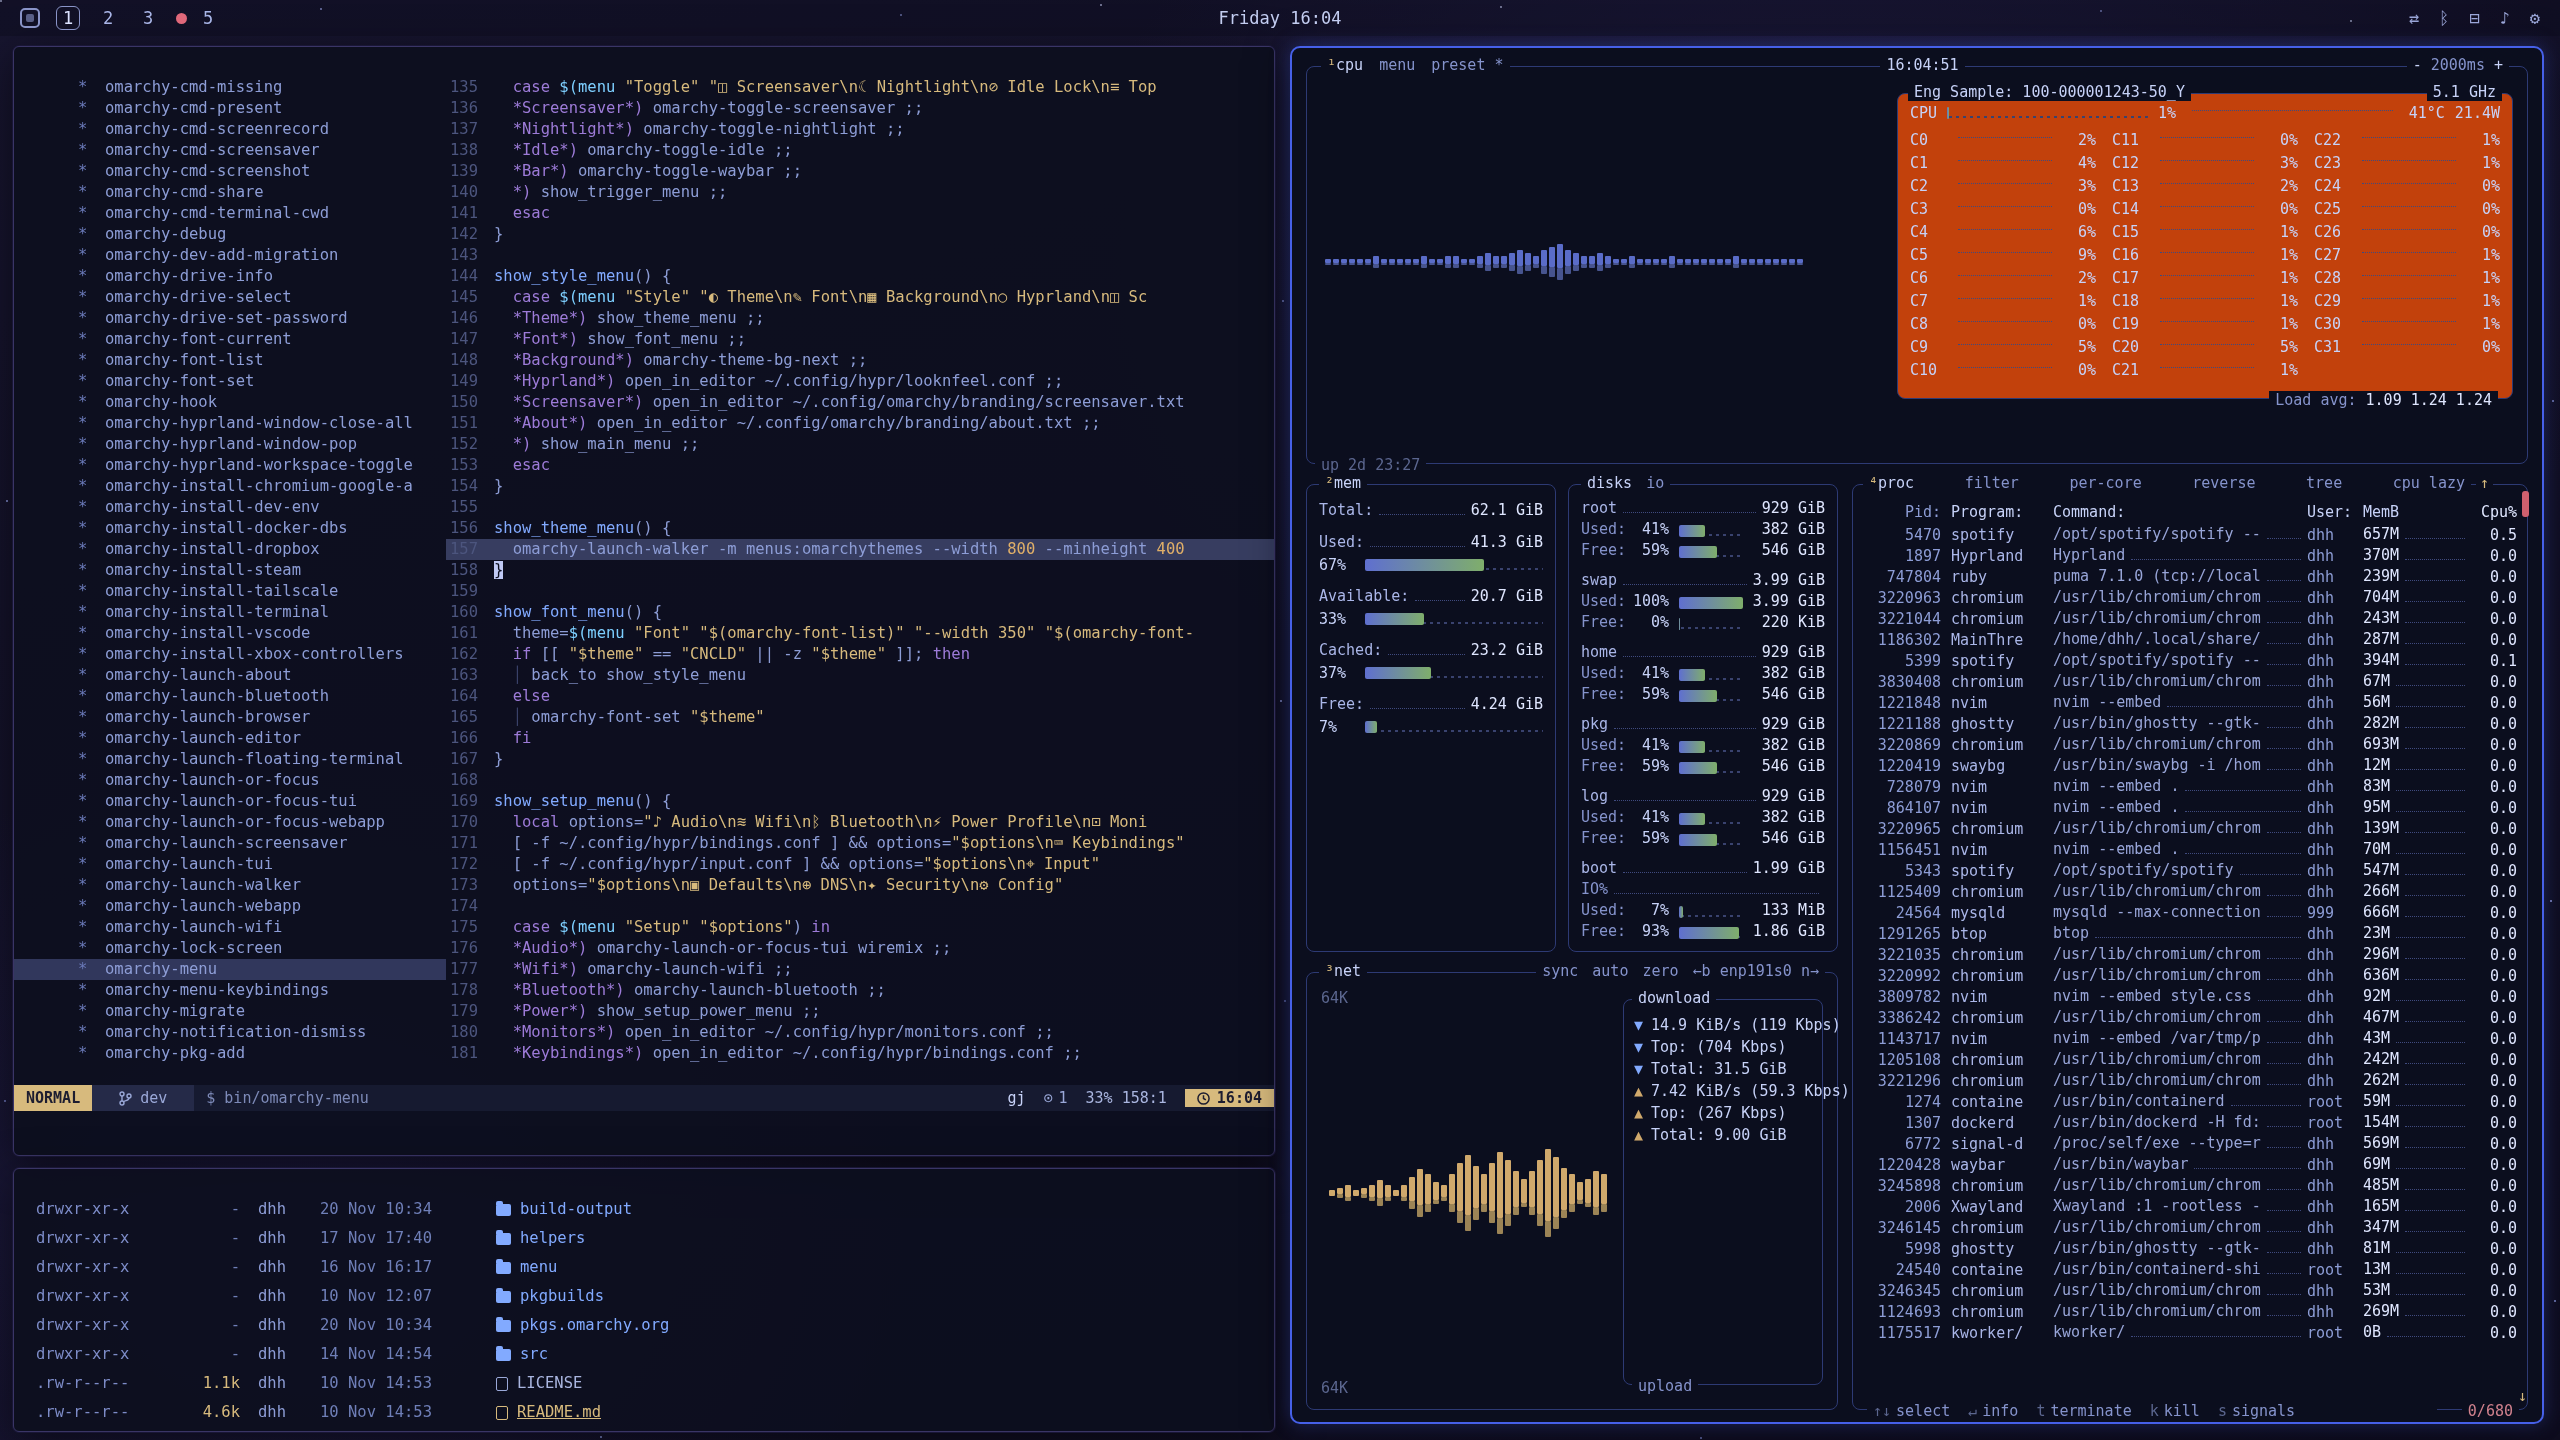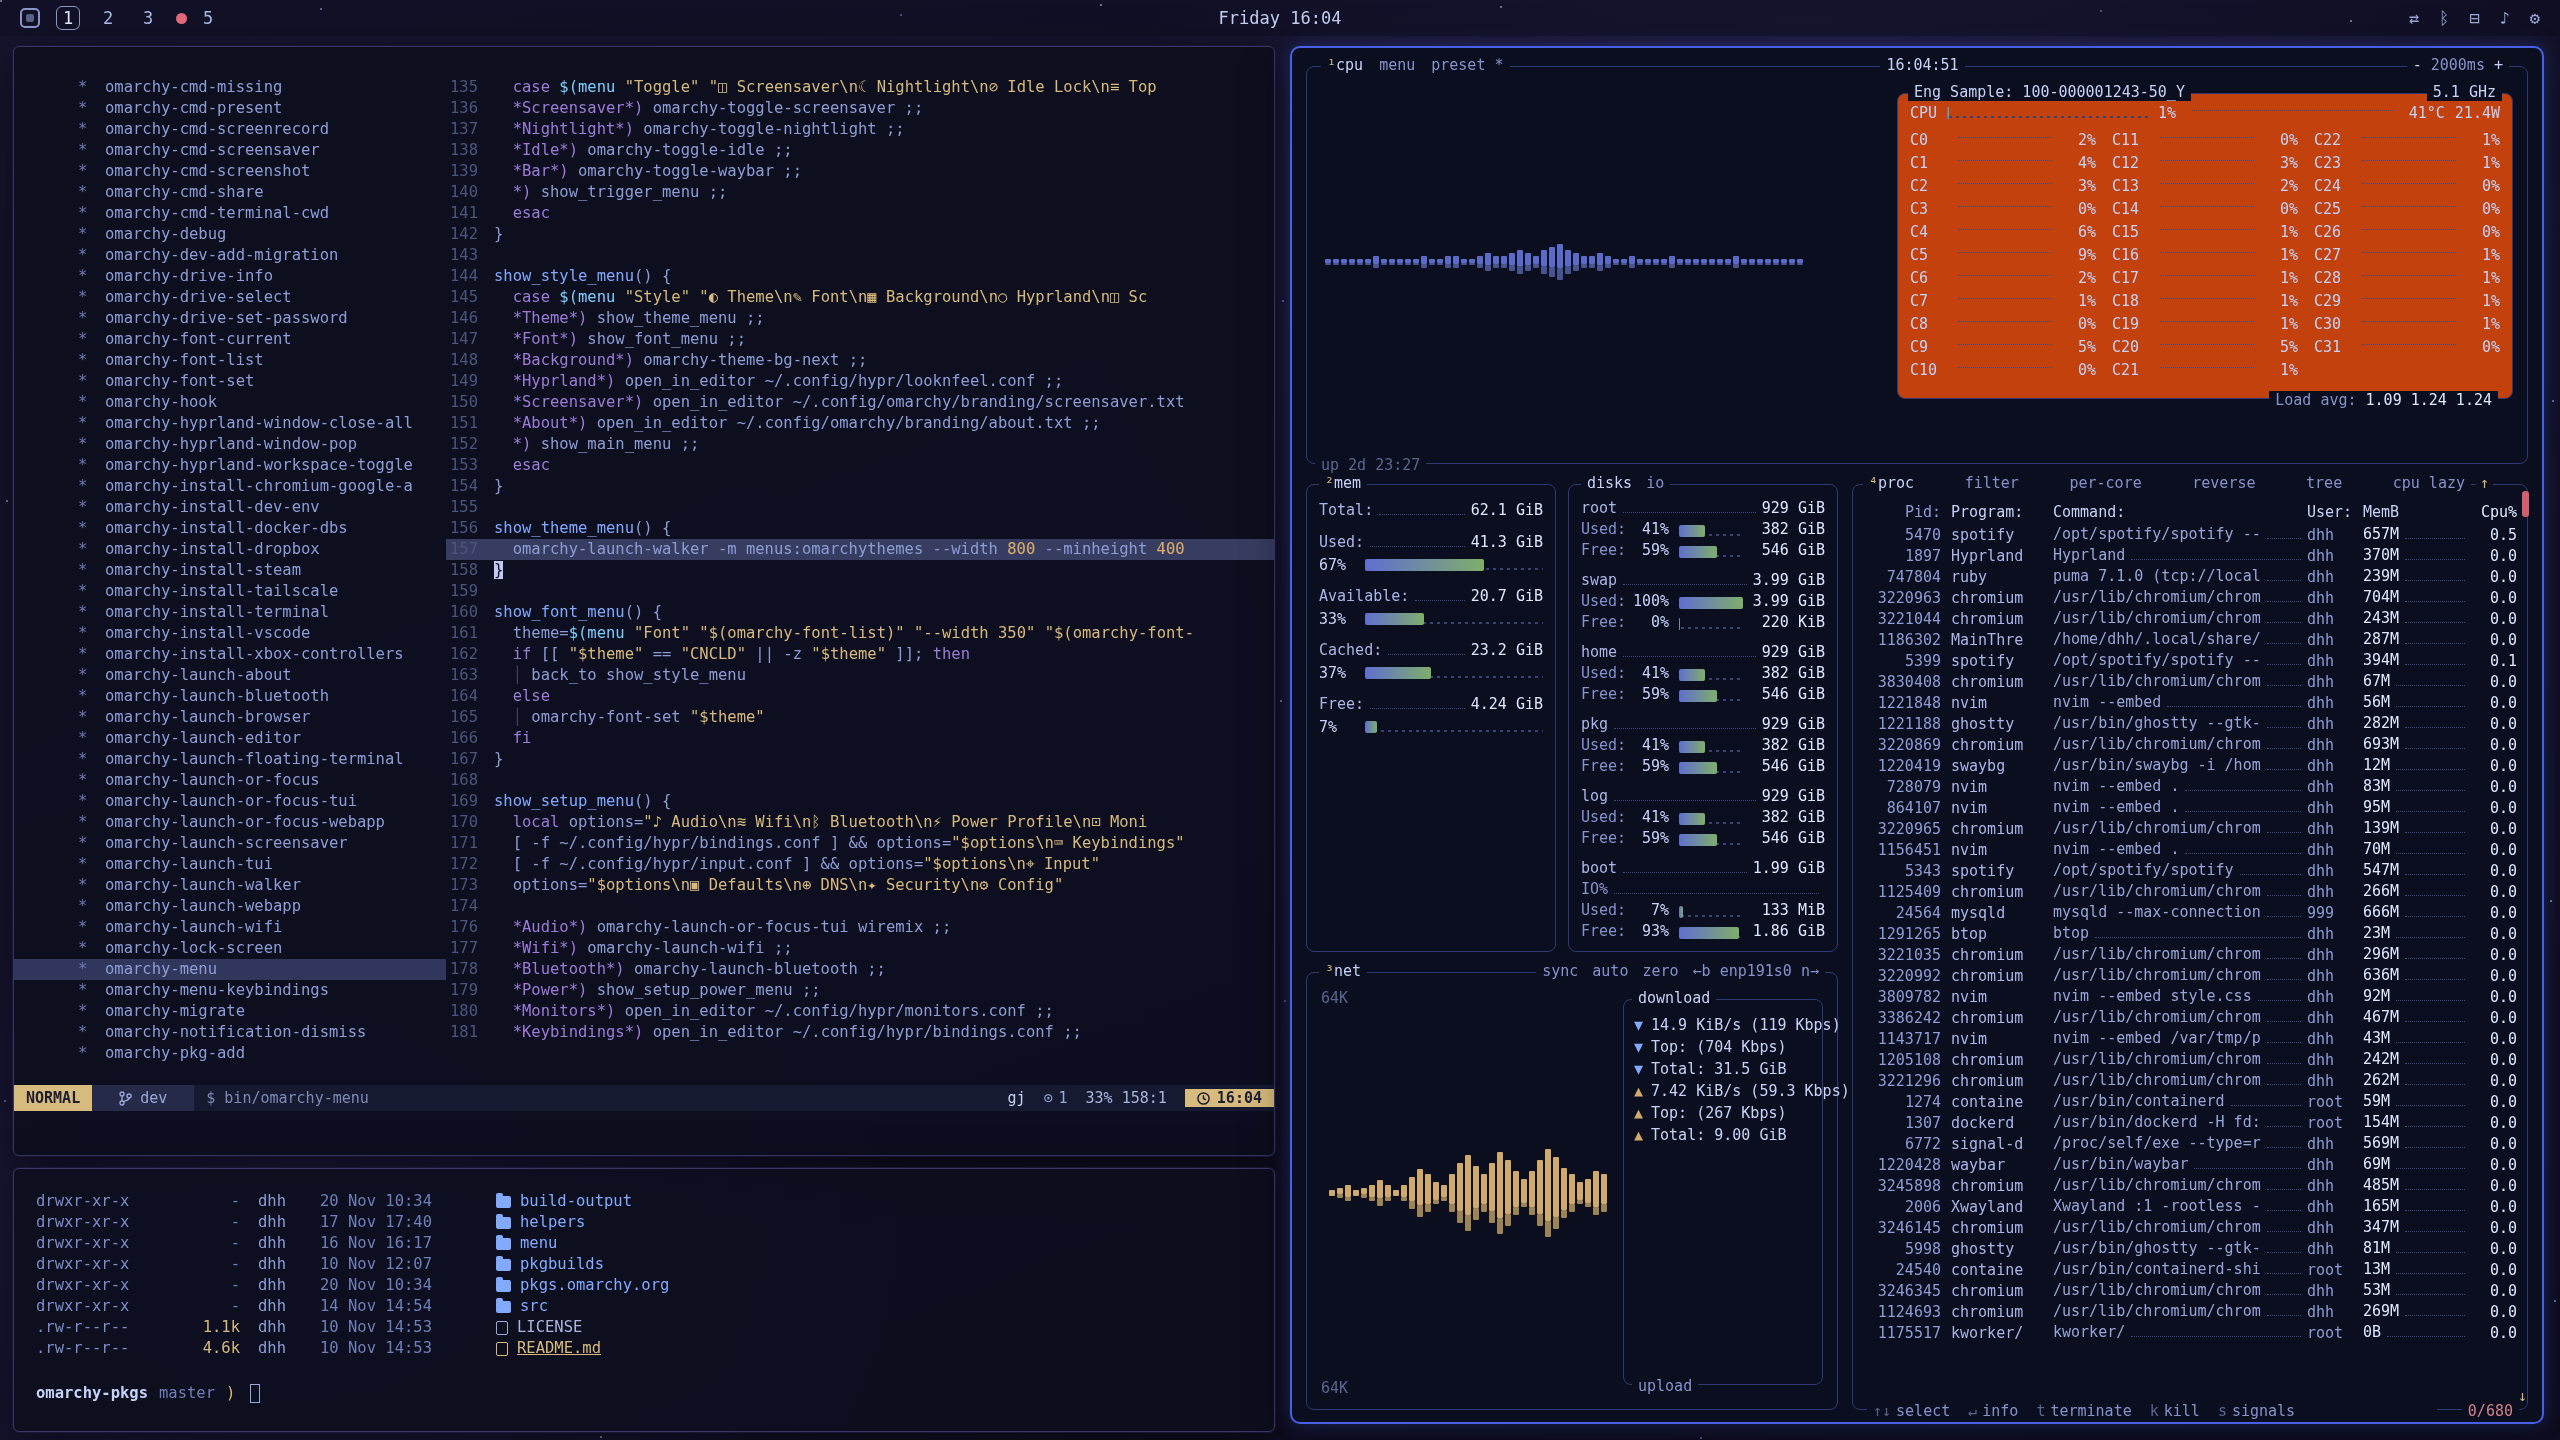--- a/index.html
+++ b/index.html
@@ -67,21 +67,21 @@
   .sl-branch { background:#252a48; padding:0 27px; display:flex; gap:8px; align-items:center; color:#9aa8d8; }
   .sl-cmd { padding:0 12px; color:#7d8ab8; display:flex; align-items:center; }
   .sl-right { margin-left:auto; display:flex; align-items:center; gap:18px; color:#9aa8d8; }
   .sl-pos { color:#aab6e0; } .sl-gj { color:#c7d2f8; }
   .sl-eye { display:flex; gap:6px; align-items:center; }
   .sl-time { background:#d7ba7d; color:#1d1d30; font-weight:bold; padding:0 12px; display:flex; align-items:center; gap:7px; }
   .cmdline { height:44px; }
 
   
   .shell-body { padding:22px 22px; font-size:15.5px; line-height:21px; color:#8d9dd6; }
-  .ls-row { display:grid; grid-template-columns:158px 64px 62px 176px 1fr; height:21px; align-items:center; }
+  .ls-row { display:grid; grid-template-columns:158px 64px 62px 176px 1fr; height:21px; align-items:center;margin-top:8px; }
   .perms { color:#7d8cc8; }
   .size { color:#d7ba7d; text-align:right; padding-right:18px; }
   .ls-row.folder .size { color:#6f7fb8; }
   .user { color:#8d9dd6; }
   .date { color:#6f7fb8; }
   .fname { display:flex; gap:9px; align-items:center; }
   .fi { width:15px; height:12px; flex:none; position:relative; }
   .folder .fi { background:#82aaff; border-radius:2px; }
   .folder .fi::before { content:""; position:absolute; top:-3px; left:0; width:7px; height:4px; background:#82aaff; border-radius:2px 2px 0 0; }
   .file .fi, .filemd .fi { border:1.5px solid #9aa8d8; border-radius:2px; background:transparent; height:14px; width:12px; }
@@ -643,20 +643,24 @@
         <div class="code-row">
           <span class="ln">173</span>
           <span class="code-text">  options=<i class="str">"$options\n▣ Defaults\n⊕ DNS\n✦ Security\n⚙ Config"</i></span>
         </div>
 
         <div class="code-row">
           <span class="ln">174</span>
           <span class="code-text"></span>
         </div>
 
+        <div class="code-row">
+          <span class="ln">175</span>
+          <span class="code-text">  <i class="kw">case</i> <i class="vr">$(menu</i> <i class="str">"Setup"</i> <i class="str">"$options"</i>) <i class="kw">in</i></span>
+        </div>
 
         <div class="code-row">
           <span class="ln">176</span>
           <span class="code-text">  <i class="br">*Audio*)</i> omarchy-launch-or-focus-tui wiremix ;;</span>
         </div>
 
         <div class="code-row">
           <span class="ln">177</span>
           <span class="code-text">  <i class="br">*Wifi*)</i> omarchy-launch-wifi ;;</span>
         </div>

